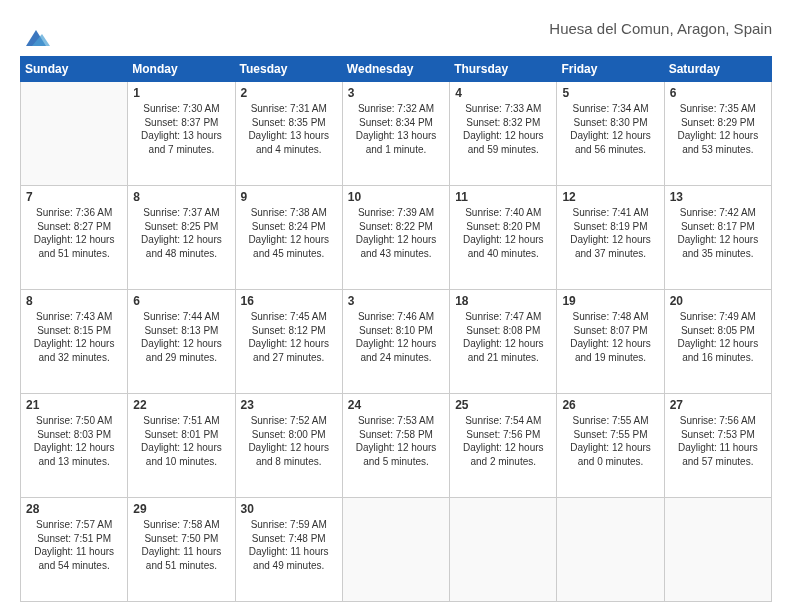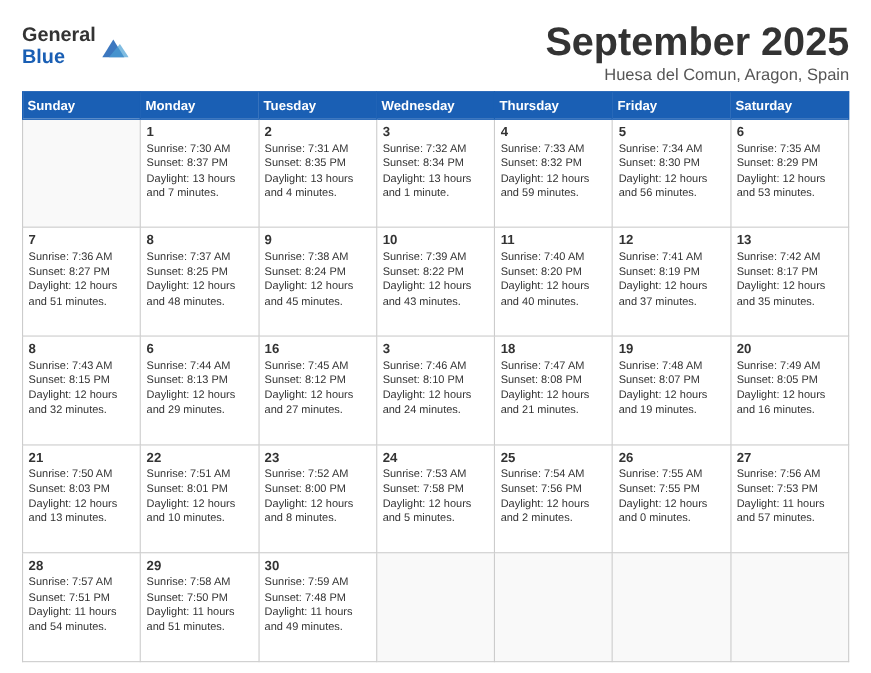--- a/index.html
+++ b/index.html
@@ -84,51 +84,47 @@
       font-size: 12px;
       font-weight: bold;
       color: #333;
       display: block;
       margin-bottom: 2px;
     }
     .day-info {
       font-size: 10px;
       color: #333;
       line-height: 1.35;
+      text-align: center;
     }
     .empty-cell {
       background: #f9f9f9;
     }
     table {
       width: 100%;
       border-collapse: collapse;
       table-layout: fixed;
     }
   </style>
 </head>
 <body>
 
 <div class="page">
   <div class="header">
     <div class="logo">
       <div>
         <div style="display:flex;align-items:center;">
-          <div class="logo-text">
-            <span class="logo-general">General</span><br>
-            <span class="logo-blue">Blue</span>
-          </div>
           <svg class="logo-icon" viewBox="0 0 28 28" xmlns="http://www.w3.org/2000/svg">
             <polygon points="4,24 14,8 24,24" fill="#1a5fb4" opacity="0.85"></polygon>
             <polygon points="10,24 20,12 28,24" fill="#4a9fd4" opacity="0.7"></polygon>
           </svg>
         </div>
       </div>
     </div>
     <div class="title-block">
-      <div class="month-title">September 2025</div>
       <div class="location">Huesa del Comun, Aragon, Spain</div>
     </div>
   </div>
 
   <table class="calendar">
     <thead>
       <tr>
         <th>Sunday</th>
         <th>Monday</th>
         <th>Tuesday</th>

